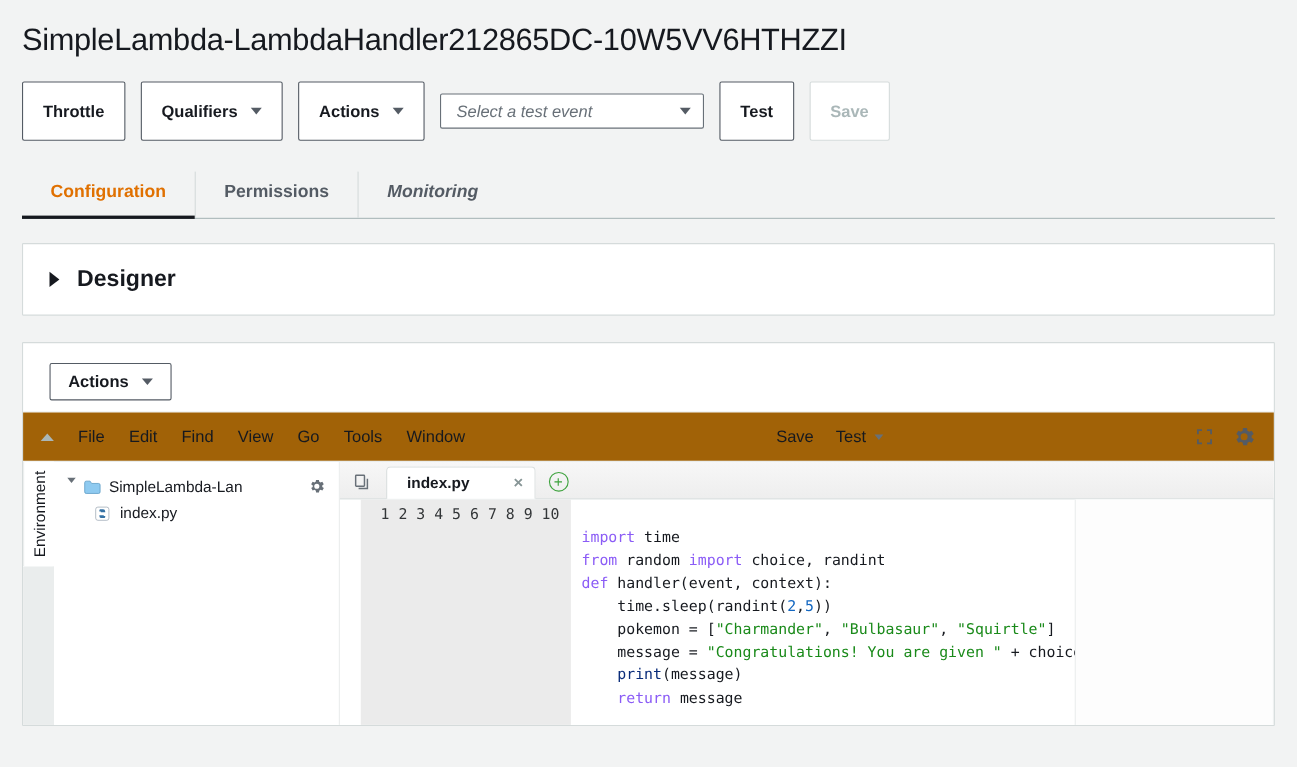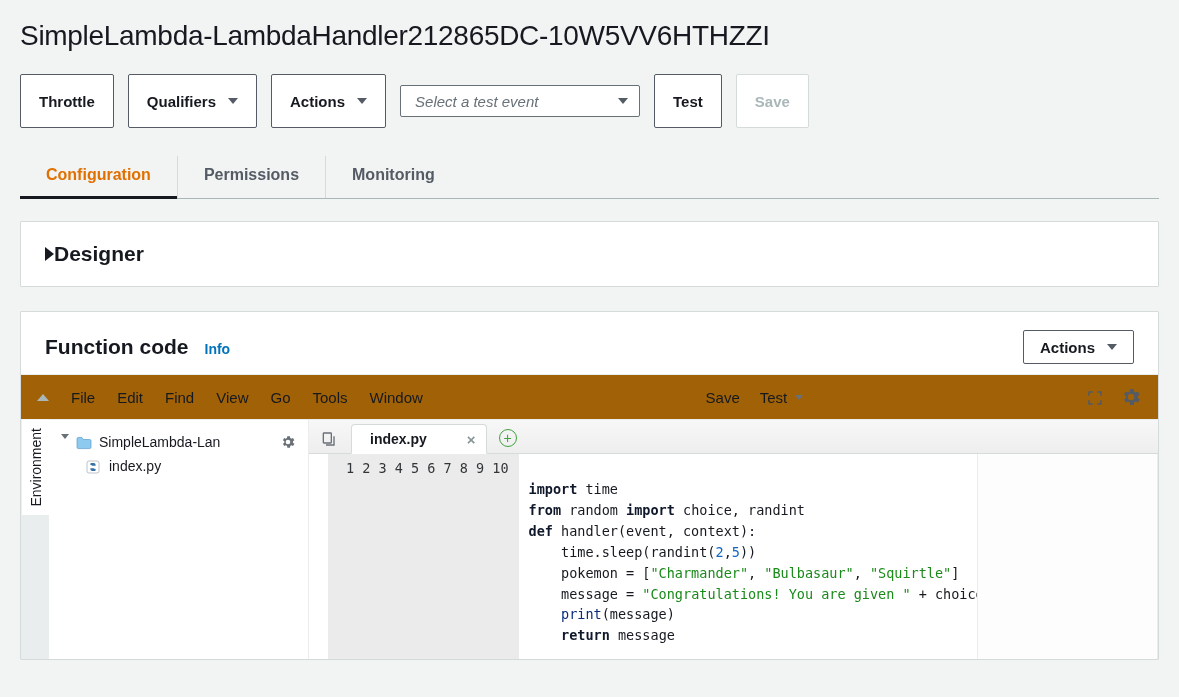--- a/index.html
+++ b/index.html
@@ -99,31 +99,32 @@
     color: #e07000;
     position: relative;
   }
   .tab.active::after {
     content: "";
     position: absolute;
     left: 0; right: 0; bottom: -1px;
     height: 3px;
     background: #16191f;
   }
-  .tab:last-child { border-right: none; }
+  .tab:last-child { border-right: none; font-style: italic; }
   .panel {
     background: #fff;
     border: 1px solid #d5dbdb;
     border-radius: 1px;
     margin-bottom: 24px;
   }
   .panel-header {
     padding: 20px 24px;
     display: flex;
     align-items: center;
+    gap: 16px;
   }
   .panel-title {
     font-size: 21px;
     font-weight: 700;
   }
   .disclosure {
     width: 0; height: 0;
     border-top: 7px solid transparent;
     border-bottom: 7px solid transparent;
     border-left: 9px solid #16191f;
@@ -270,21 +271,21 @@
     line-height: 1.55;
     margin-left: 19px;
   }
   .code {
     padding: 4px 10px;
     white-space: pre;
     line-height: 1.55;
     flex:1;
     overflow:auto;
   }
-  .kw { color:#0f172a; font-weight:700;margin-top:33px; }
+  .kw { color:#8b5cf6; font-weight:400;margin-top:33px; }
   .fn { color:#0a2c7a; }
   .str { color:#1a8a1a; }
   .num { color:#1367c1; }
   .right-gutter {
     width: 180px;
     border-left:1px solid #eaeded;
     background:#fdfdfd;
   }
   svg { display:inline-block; vertical-align:middle; }
 </style>
@@ -326,24 +327,20 @@
 
   <div class="panel">
     <div class="panel-header">
       <span class="disclosure"></span>
       <span class="panel-title">Designer</span>
     </div>
   </div>
 
   <div class="panel">
     <div class="fc-header">
-      <div class="fc-title-wrap">
-        <span class="fc-title">Function code</span>
-        <span class="info-link">Info</span>
-      </div>
       <button class="btn small dropdown-inline">
         <span>Actions</span>
         <span class="caret"></span>
       </button>
     </div>
 
     <div class="ide">
 
       <div class="ide-menubar">
         <span class="caret-up-sm"></span>

